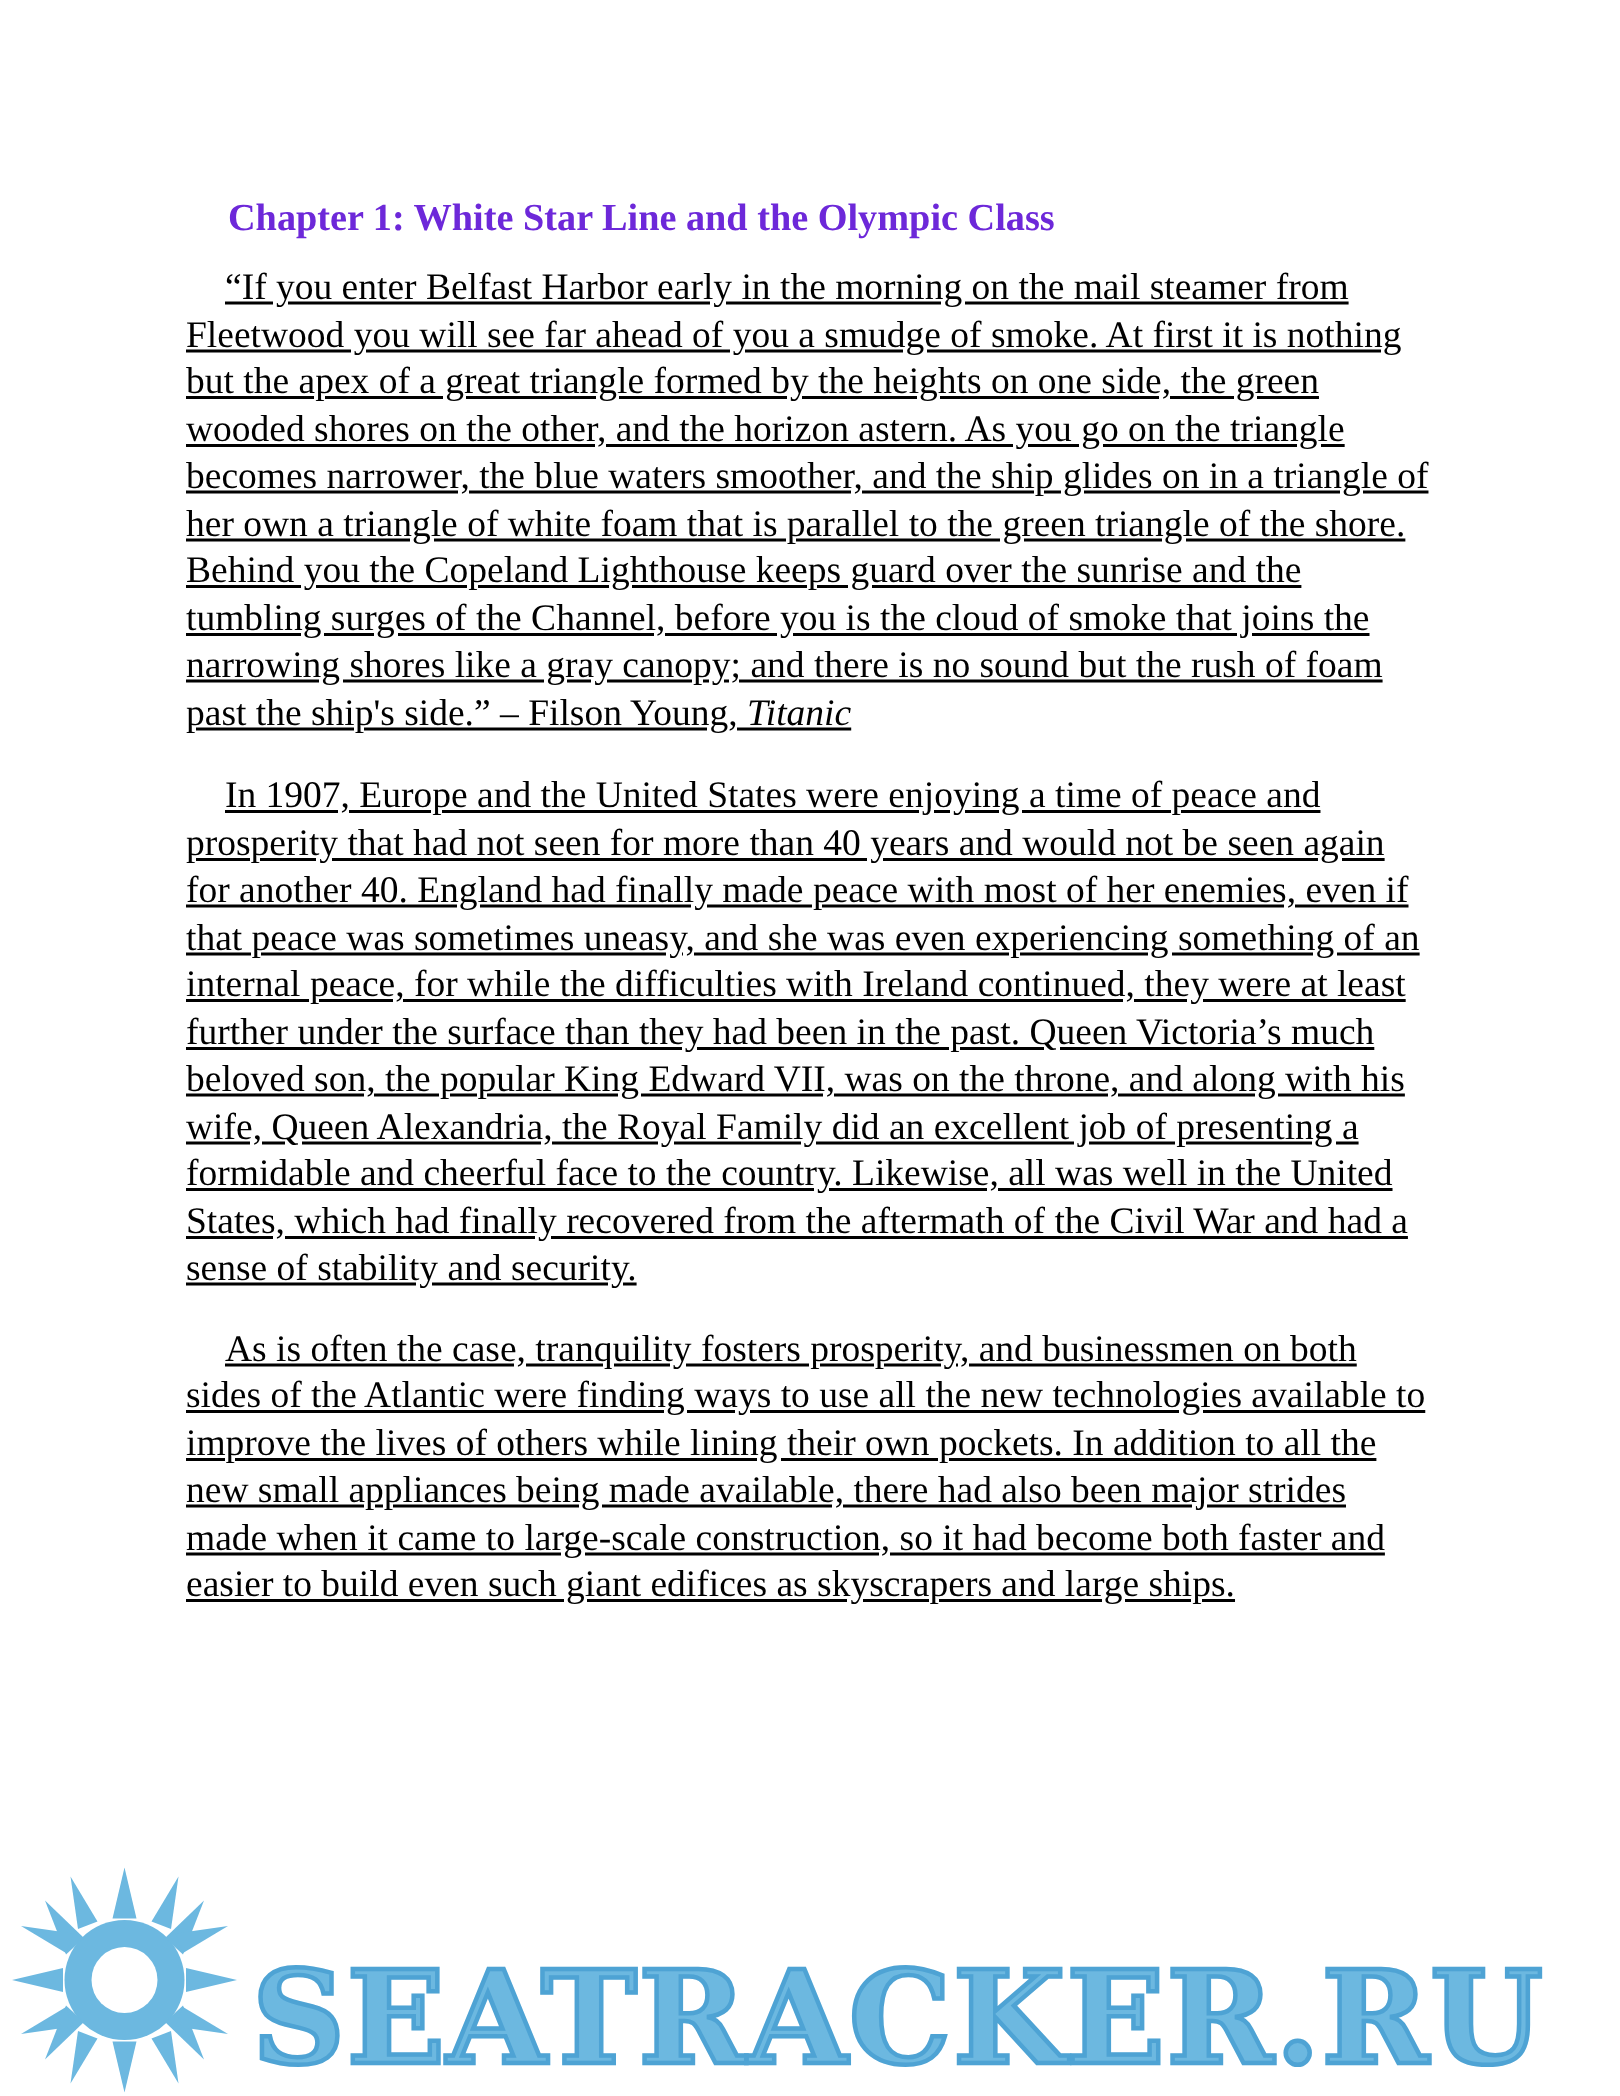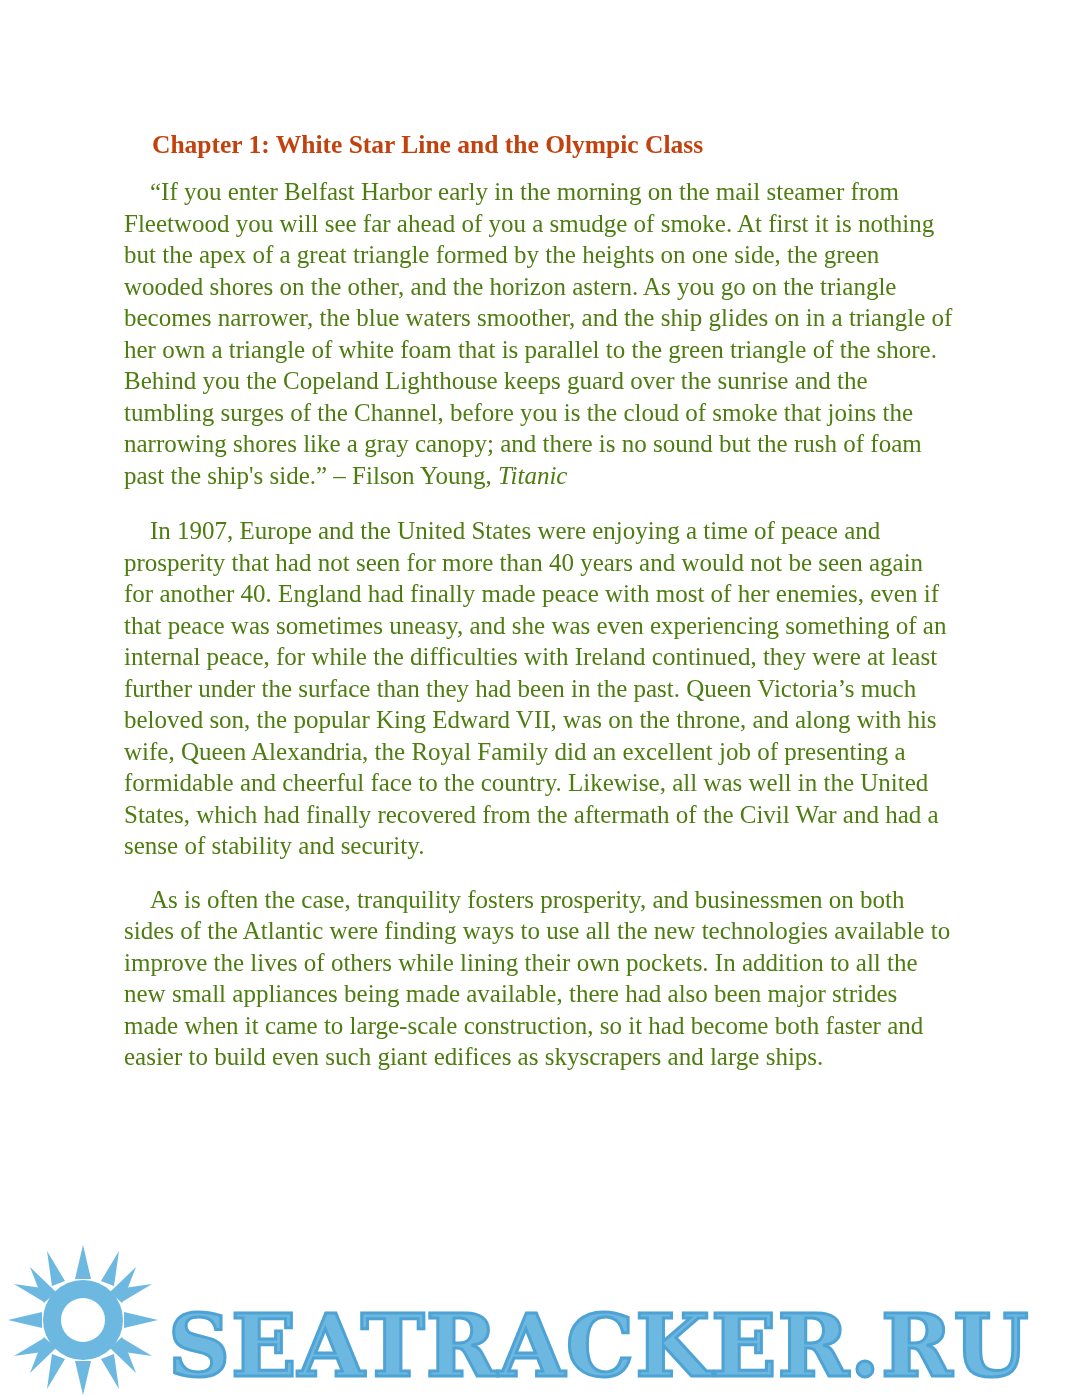--- a/index.html
+++ b/index.html
@@ -28,30 +28,31 @@
     top: 128px;
     width: 832px;
   }
   .chapter-heading {
     font-family: "Liberation Serif", serif;
     font-weight: bold;
     font-size: 25.5px;
     line-height: 1.35;
     text-indent: 28px;
     margin: 0 0 14px 0;
-    color: #c2410c;
+    color: #6d28d9;
   }
   p.para {
     font-family: "Liberation Serif", serif;
     font-size: 25px;
     line-height: 31.5px;
     margin: 0 0 22px 0;
     text-indent: 26px;
-    color: #4d7c0f;
+    color: #000000;
     text-align: left;
+    text-decoration: underline;
   }
   p.para.quote {
     margin-bottom: 24px;
   }
   .italic {
     font-style: italic;
   }
   
   .watermark {
     position: absolute;

